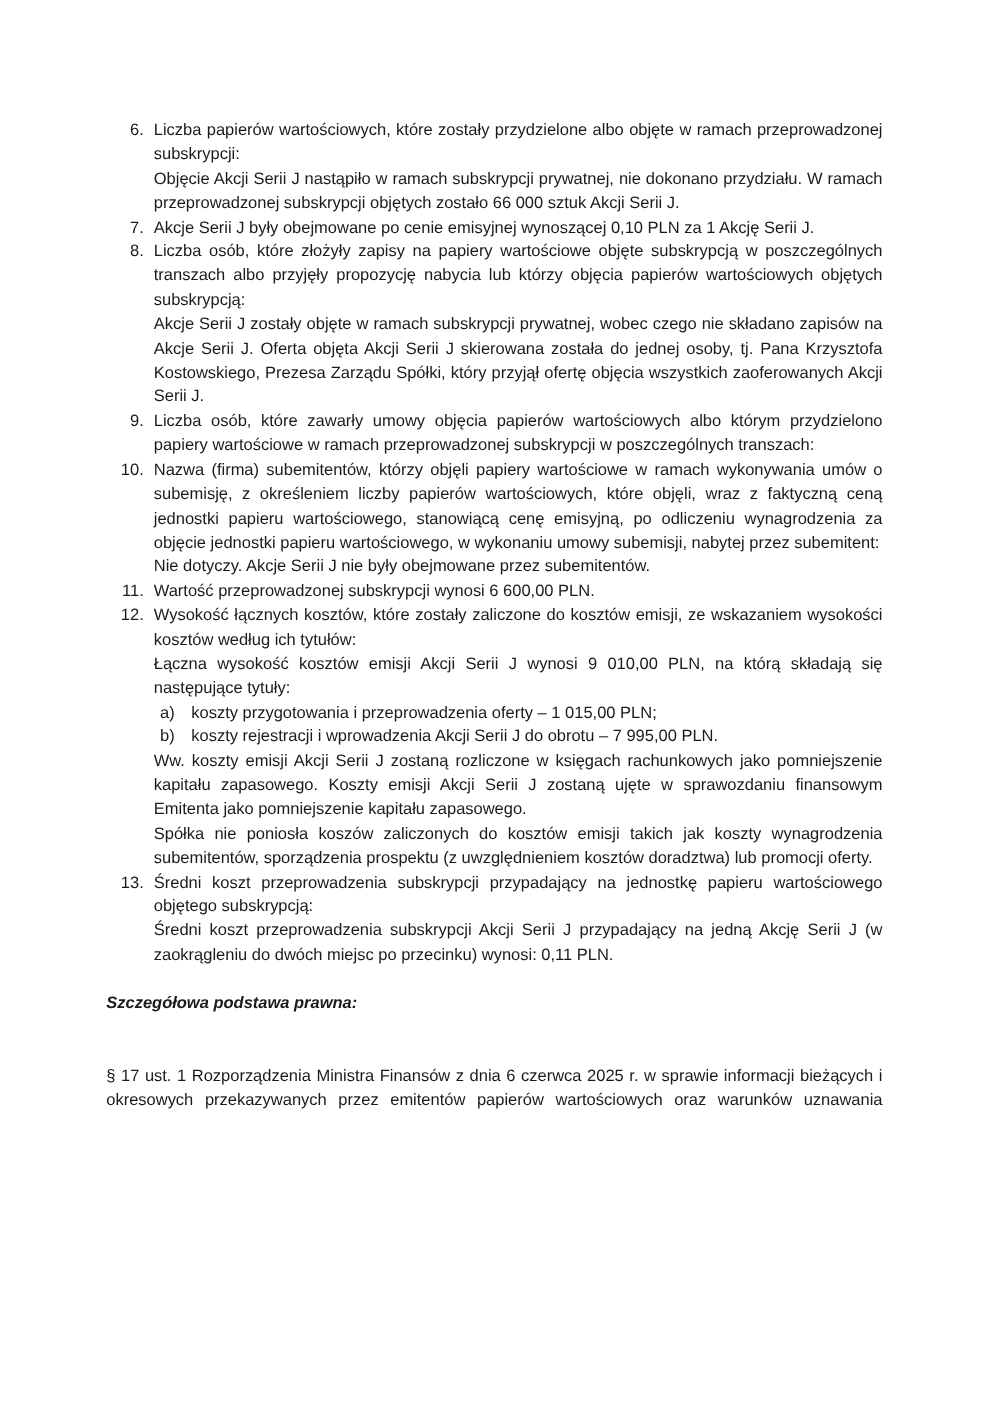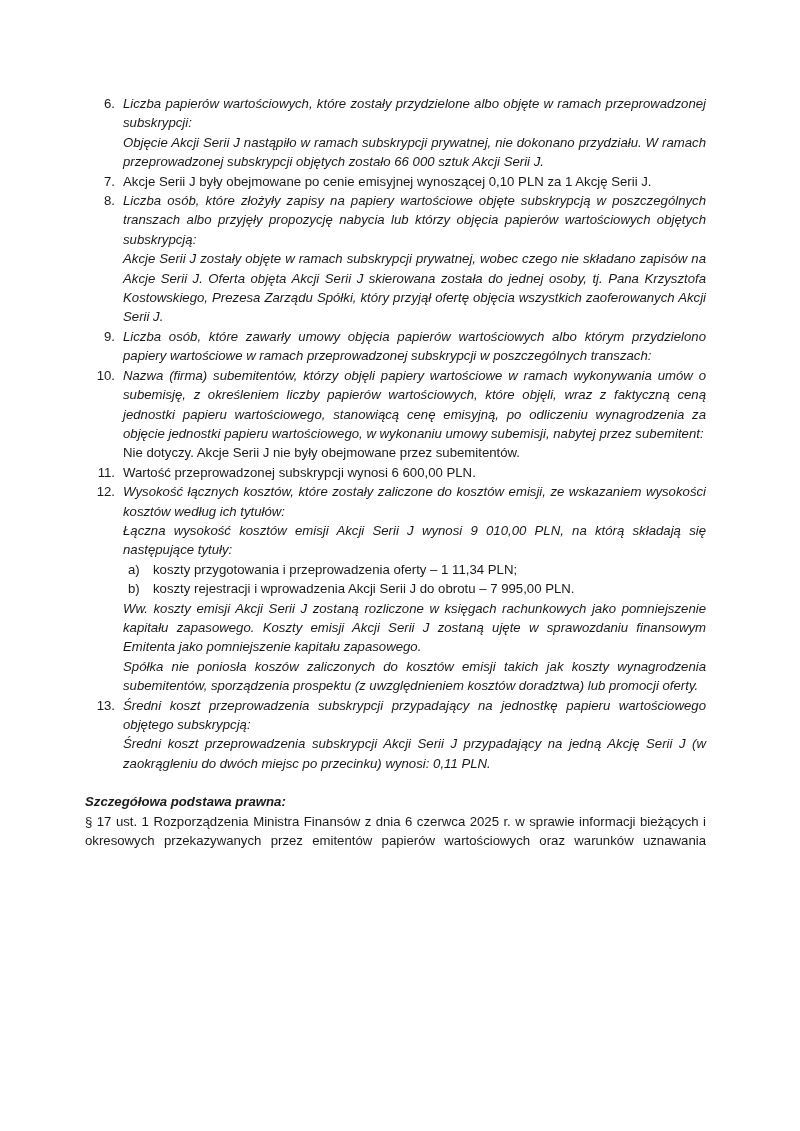--- a/index.html
+++ b/index.html
@@ -5,22 +5,22 @@
   html, body { margin: 0; padding: 0; background: #ffffff; }
   body { width: 800px; height: 1131px; overflow: hidden; position: relative; }
   .page {
     position: absolute; left: 85px; top: 94px; width: 621px;
     font-family: "Liberation Sans", sans-serif;
     font-size: 13.2px; line-height: 19.4px; color: #1a1a1a;
   }
   ol.items { list-style: none; margin: 0; padding: 0; }
   ol.items > li { position: relative; padding-left: 38px; }
   .num { position: absolute; left: 0; width: 30px; text-align: right; }
-  .j { text-align: justify; font-style: italic; }
-  .j-last { text-align: justify; text-align-last: justify; }
+  .j { text-align: justify; }
+  .j-last { text-align: justify; text-align-last: justify; margin-top: 39px; }
   p { margin: 0; }
   ul.sub { list-style: none; margin: 0; padding: 0; }
   ul.sub li { position: relative; padding-left: 30px; }
   ul.sub .sub-num { position: absolute; left: 5px; }
   .gap { height: 19px; }
   .legal-title { font-weight: bold; font-style: italic; }
 </style>
 </head>
 <body>
 
@@ -60,21 +60,21 @@
       <p>Wartość przeprowadzonej subskrypcji wynosi 6 600,00 PLN.</p>
     </li>
 
     <li>
       <span class="num">12.</span>
       <p class="j">Wysokość łącznych kosztów, które zostały zaliczone do kosztów emisji, ze wskazaniem wysokości kosztów według ich tytułów:</p>
       <p class="j">Łączna wysokość kosztów emisji Akcji Serii J wynosi 9 010,00 PLN, na którą składają się następujące tytuły:</p>
       <ul class="sub">
         <li>
           <span class="sub-num">a)</span>
-          <span>koszty przygotowania i przeprowadzenia oferty – 1 11,34 PLN;</span>
+          <span>koszty przygotowania i przeprowadzenia oferty – 1 015,00 PLN;</span>
         </li>
         <li>
           <span class="sub-num">b)</span>
           <span>koszty rejestracji i wprowadzenia Akcji Serii J do obrotu – 7 995,00 PLN.</span>
         </li>
       </ul>
       <p class="j">Ww. koszty emisji Akcji Serii J zostaną rozliczone w księgach rachunkowych jako pomniejszenie kapitału zapasowego. Koszty emisji Akcji Serii J zostaną ujęte w sprawozdaniu finansowym Emitenta jako pomniejszenie kapitału zapasowego.</p>
       <p class="j">Spółka nie poniosła koszów zaliczonych do kosztów emisji takich jak koszty wynagrodzenia subemitentów, sporządzenia prospektu (z uwzględnieniem kosztów doradztwa) lub promocji oferty.</p>
     </li>
 

